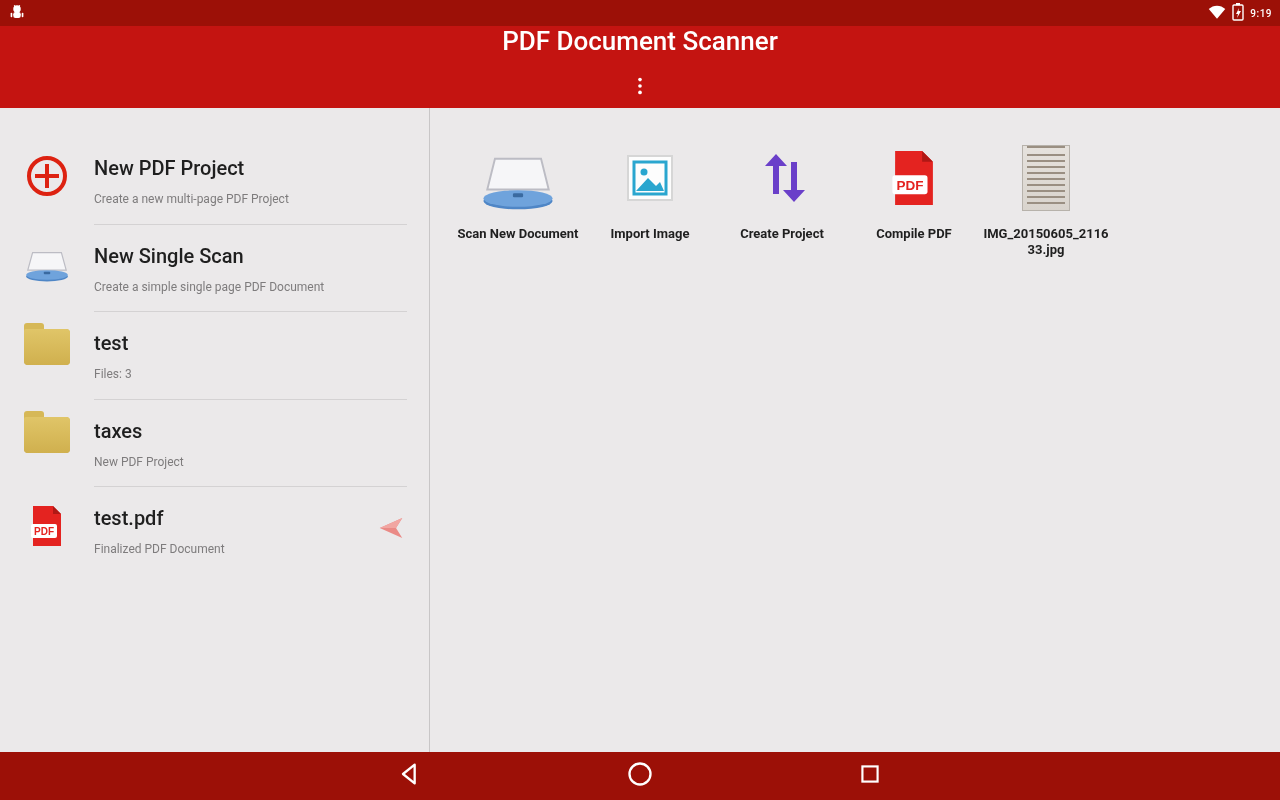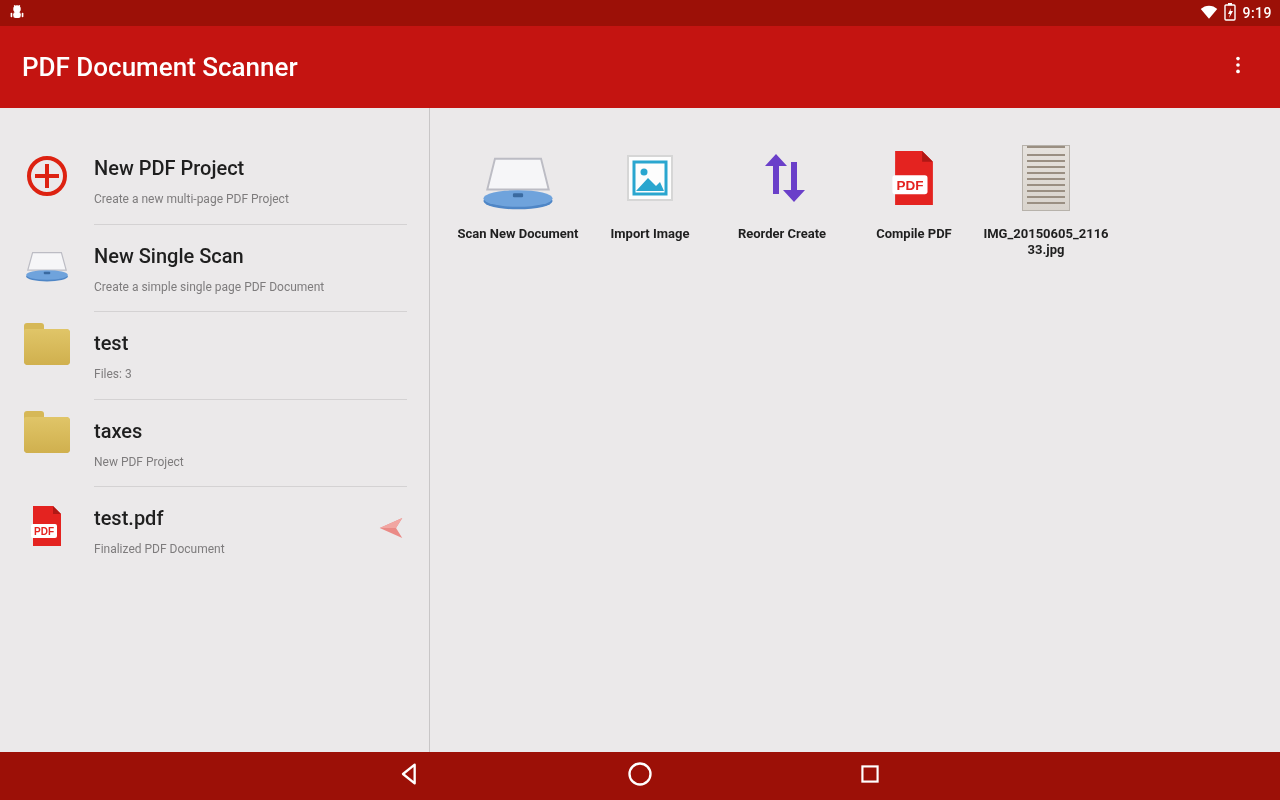--- a/index.html
+++ b/index.html
@@ -1,25 +1,25 @@
 <!DOCTYPE html>
 <html><head>
 <meta charset="utf-8">
 <style>
   * { box-sizing: border-box; margin: 0; padding: 0; }
   html, body { width: 1280px; height: 800px; font-family: Roboto, "Helvetica Neue", Arial, sans-serif; background: #ebe9ea; overflow: hidden; }
   
   
-  .status-bar { height: 26px; background: #9c1007; display: flex; align-items: center; color: #fff; font-size: 14px; padding: 0 8px; }
+  .status-bar { height: 26px; background: #9c1007; display: flex; align-items: center; color: #fff; font-size: 10px; padding: 0 8px; }
   .status-left { flex: 0 0 auto; }
   .status-right { margin-left: auto; display: flex; align-items: center; gap: 6px; }
   .status-right .time { font-weight: 500; letter-spacing: 0.5px; }
   
   
-  .app-bar { height: 82px; background: #c41411; display: flex; align-items: center; padding: 0 22px; color: #fff; }
+  .app-bar { height: 82px; background: #c41411; display: flex; align-items: center; padding: 0 36px; color: #fff; flex-direction: column; }
   .app-title { font-size: 26px; font-weight: 500; }
   .app-bar-spacer { flex: 1; }
   .overflow-btn { width: 40px; height: 40px; display:flex; align-items:center; justify-content:center; cursor:pointer; }
   
   
   .main { display: flex; height: 644px; background: #ebe9ea; }
   
   
   .sidebar { width: 430px; border-right: 1px solid #c8c6c7; padding-top: 28px; }
   .side-item { display: flex; align-items: flex-start; padding: 16px 18px 16px 18px; cursor: pointer; position: relative; }
@@ -204,21 +204,21 @@
         <div class="grid-label">Import Image</div>
       </div>
 
       <div class="grid-item">
         <div class="grid-icon">
           <svg width="58" height="56" viewBox="0 0 58 56">
               <path d="M20 44 L20 16 L12 16 L23 4 L34 16 L26 16 L26 44 Z" fill="#6a3fc9"></path>
               <path d="M38 12 L38 40 L30 40 L41 52 L52 40 L44 40 L44 12 Z" fill="#6a3fc9"></path>
             </svg>
         </div>
-        <div class="grid-label">Reorder Create</div>
+        <div class="grid-label">Create Project</div>
       </div>
 
       <div class="grid-item">
         <div class="grid-icon">
           <svg width="54" height="60" viewBox="0 0 40 44">
               <path d="M6 2 H26 L34 10 V42 H6 Z" fill="#e42320"></path>
               <path d="M26 2 L34 10 H26 Z" fill="#b01815"></path>
               <rect x="4" y="20" width="26" height="14" rx="2" fill="#fff"></rect>
               <text x="17" y="31" font-family="Arial" font-size="10" font-weight="700" fill="#e42320" text-anchor="middle">PDF</text>
             </svg>

